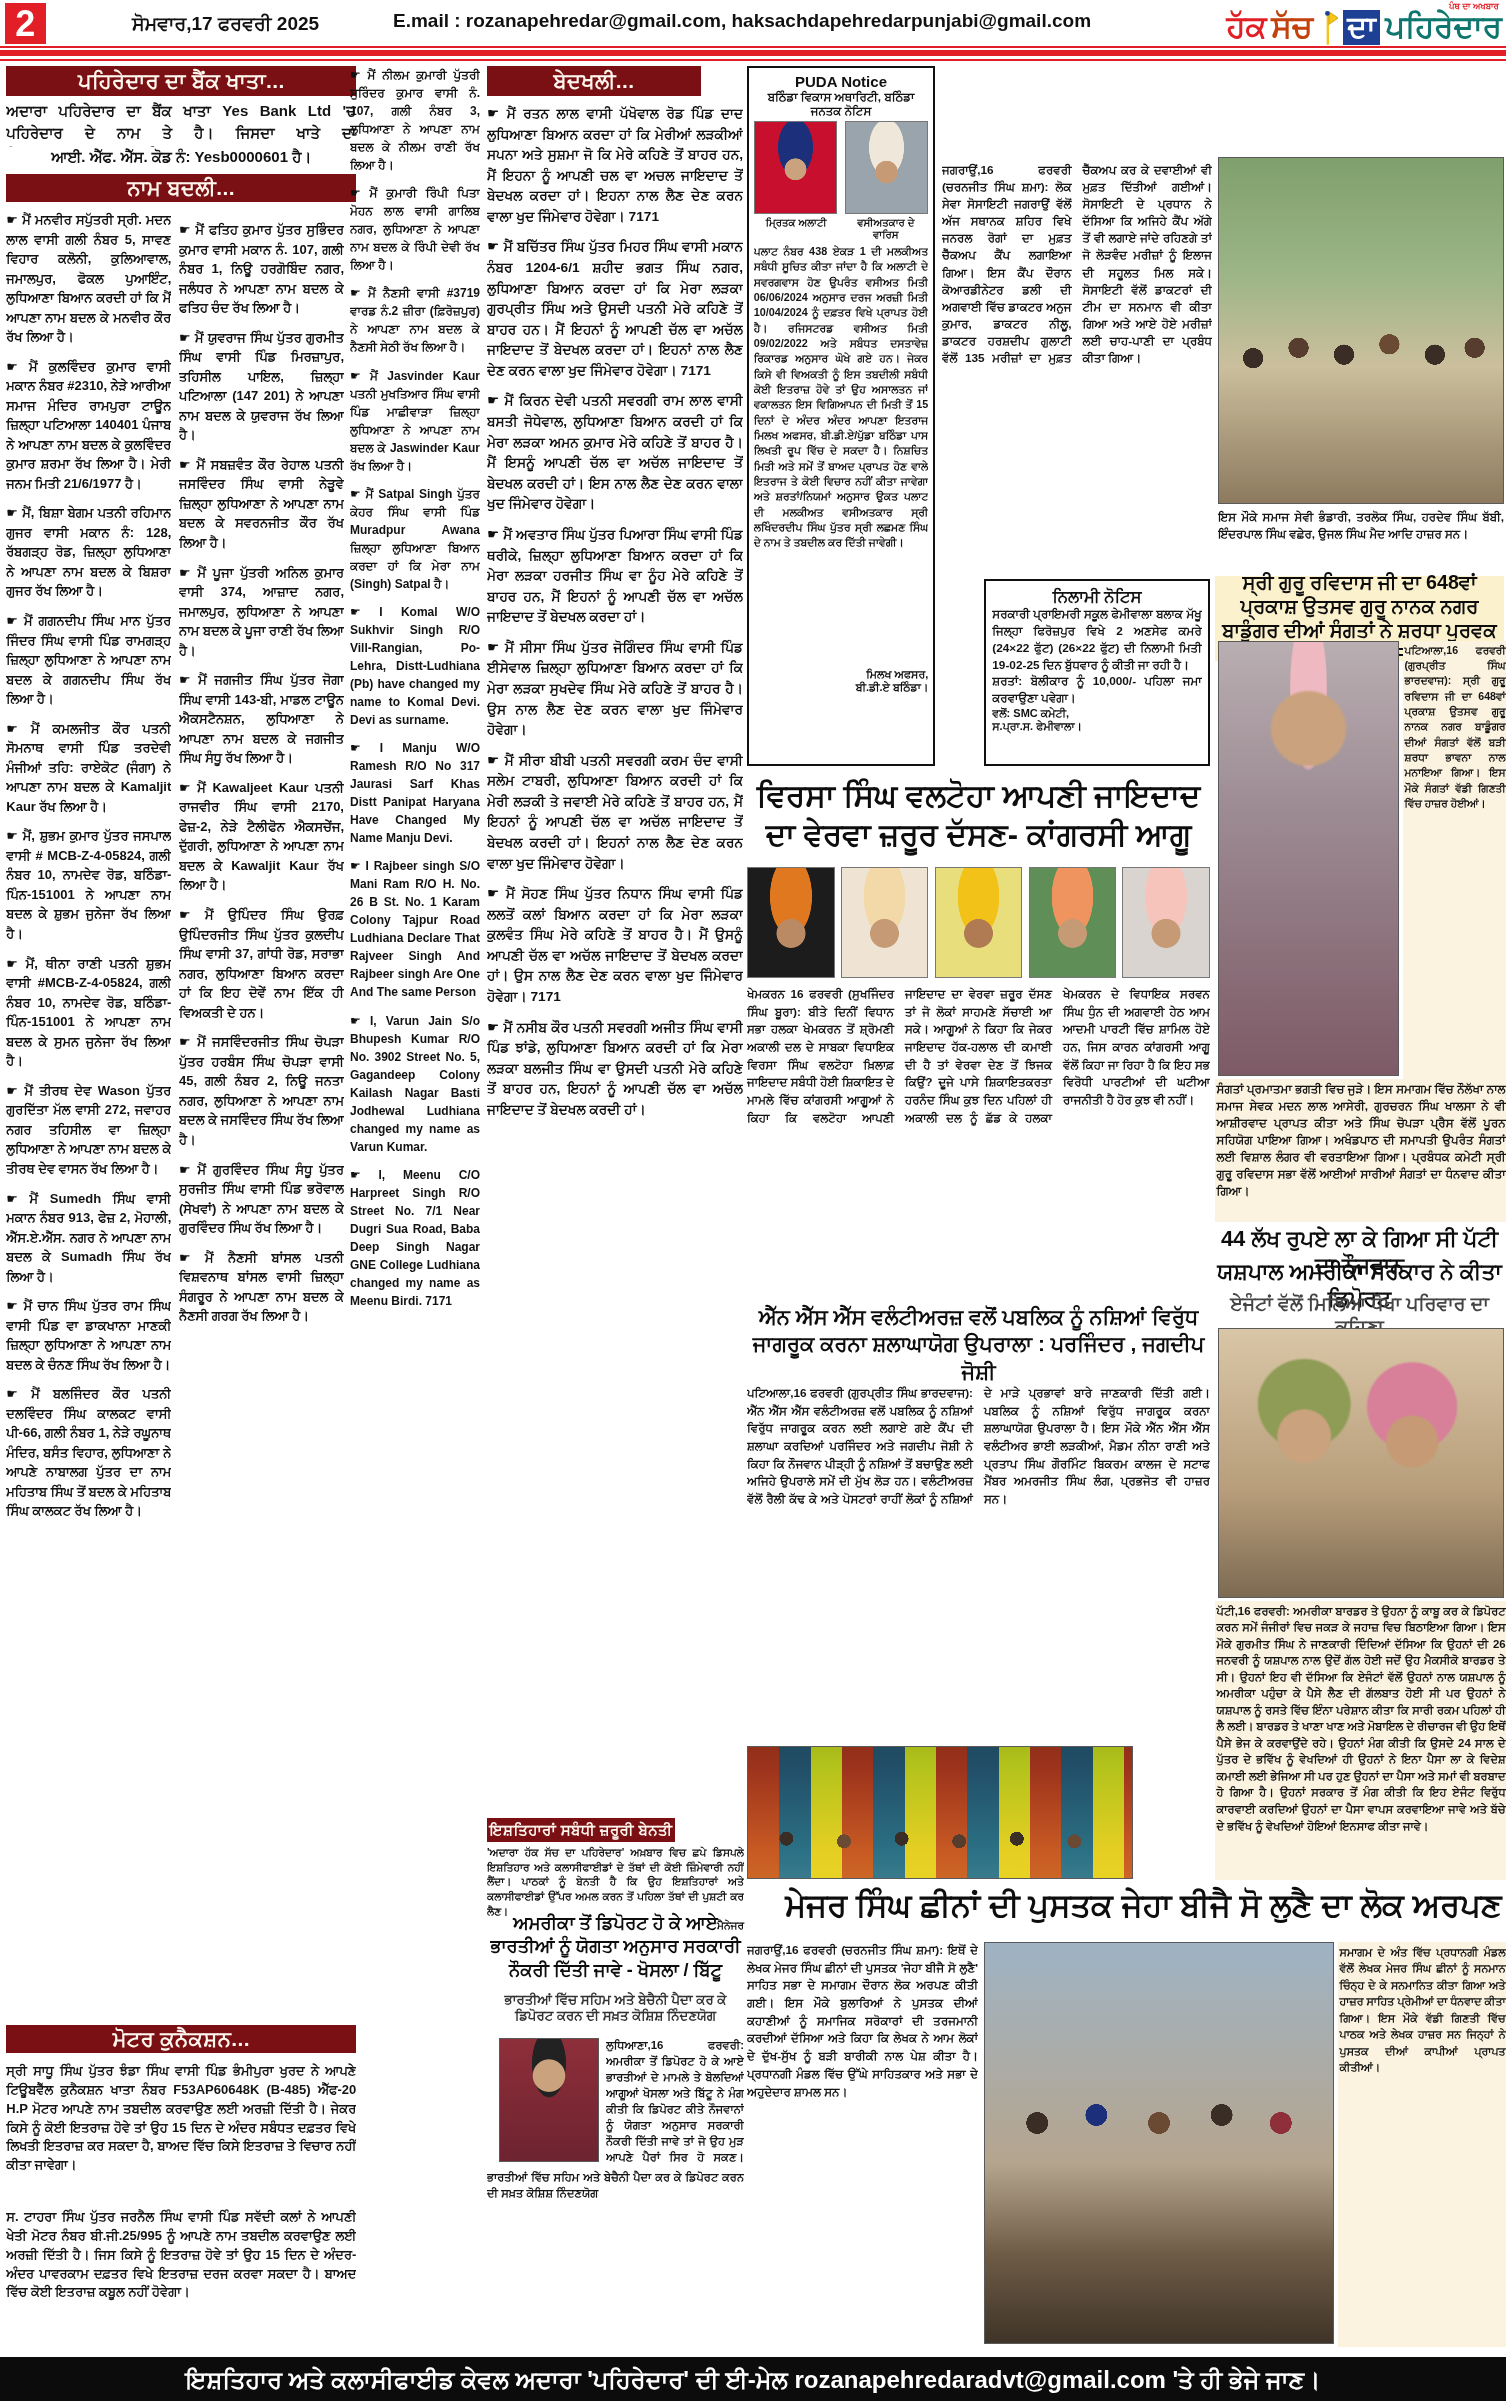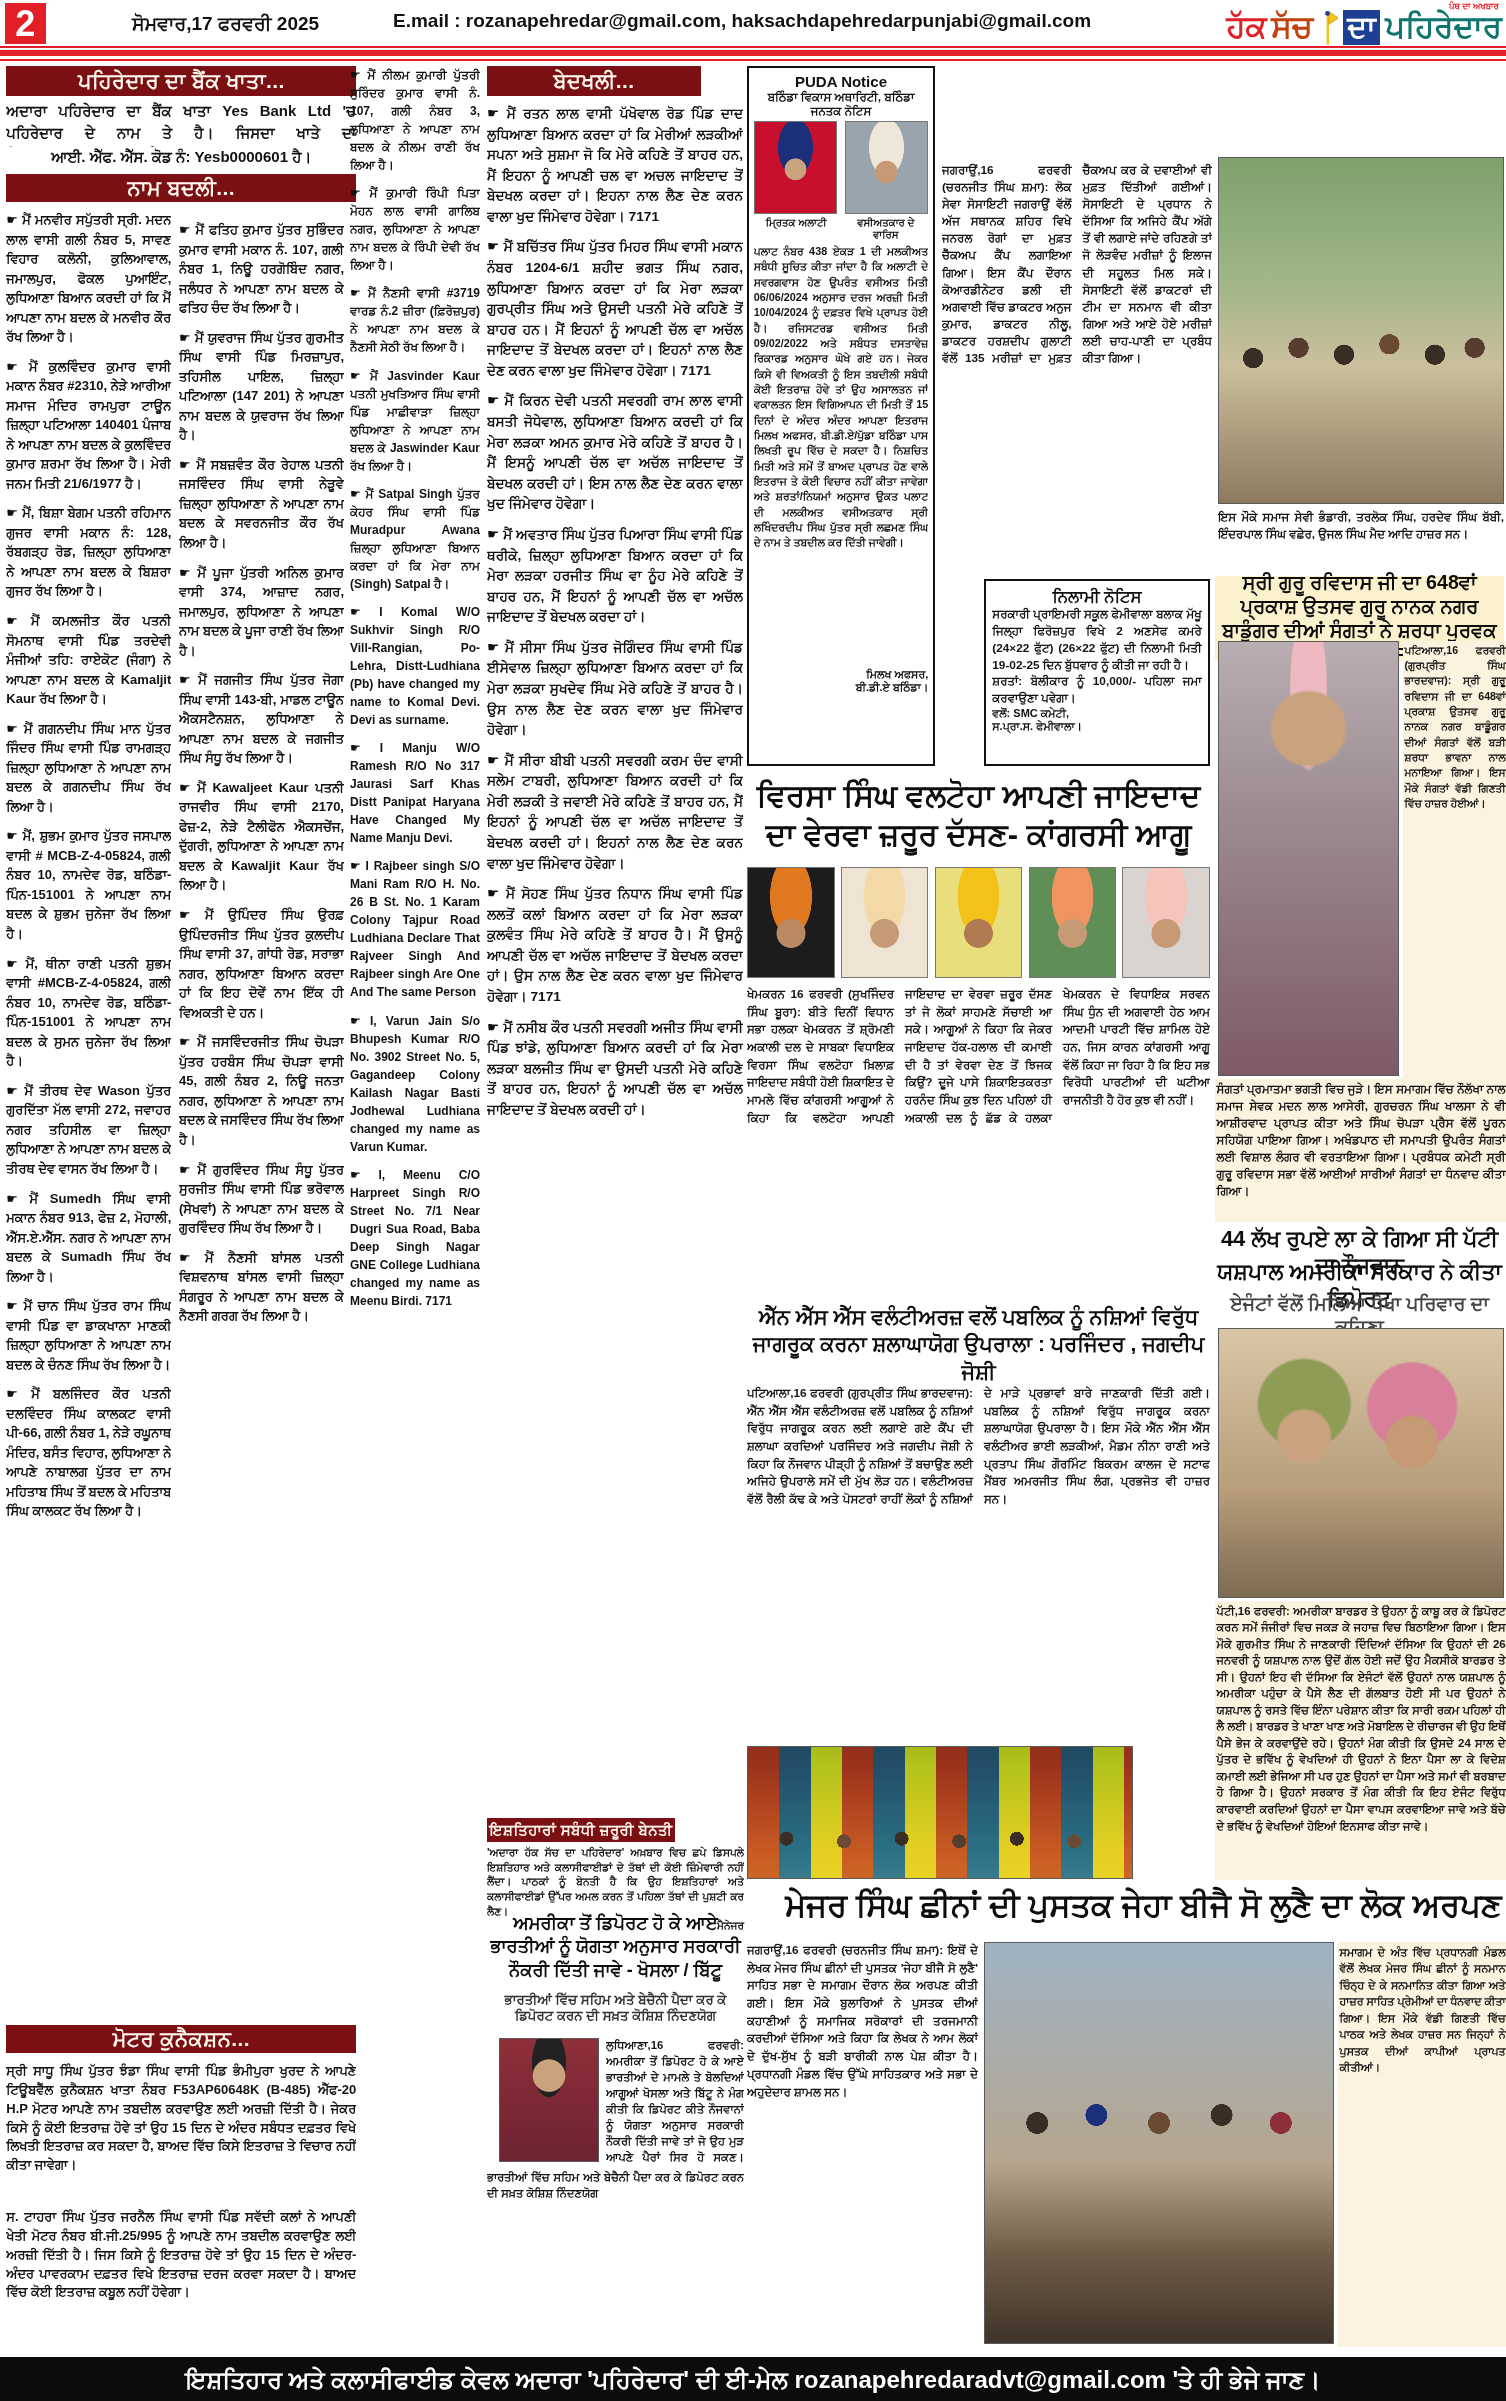--- a/index.html
+++ b/index.html
@@ -56,22 +56,22 @@
   <div class="abs bodytxt" style="left:6.3px;top:100px;width:350px;height:47px;font-size:15px;line-height:1.45;">ਅਦਾਰਾ ਪਹਿਰੇਦਾਰ ਦਾ ਬੈਂਕ ਖਾਤਾ Yes Bank Ltd 'ਚ ਪਹਿਰੇਦਾਰ ਦੇ ਨਾਮ ਤੇ ਹੈ। ਜਿਸਦਾ ਖਾਤੇ ਦਾ ਨੰ:060126900000220 ਹੈ।</div>
   <div class="abs" style="left:6.3px;top:148px;width:350px;font-size:15px;font-weight:bold;text-align:center;">ਆਈ. ਐੱਫ. ਐੱਸ. ਕੋਡ ਨੰ: Yesb0000601 ਹੈ।</div>
 
   <div class="abs bar" style="left:6.3px;top:174px;width:350px;height:28px;">ਨਾਮ ਬਦਲੀ...</div>
 
   <div class="abs entrycol" style="left:6.3px;top:210px;width:165px;height:1802px;font-size:13px;">
 
   <div class="entry">☛ ਮੈਂ ਮਨਵੀਰ ਸਪੁੱਤਰੀ ਸ੍ਰੀ. ਮਦਨ ਲਾਲ ਵਾਸੀ ਗਲੀ ਨੰਬਰ 5, ਸਾਵਣ ਵਿਹਾਰ ਕਲੋਨੀ, ਕੁਲਿਆਵਾਲ, ਜਮਾਲਪੁਰ, ਫੋਕਲ ਪੁਆਇੰਟ, ਲੁਧਿਆਣਾ ਬਿਆਨ ਕਰਦੀ ਹਾਂ ਕਿ ਮੈਂ ਆਪਣਾ ਨਾਮ ਬਦਲ ਕੇ ਮਨਵੀਰ ਕੌਰ ਰੱਖ ਲਿਆ ਹੈ।</div>
       <div class="entry">☛ ਮੈਂ ਕੁਲਵਿੰਦਰ ਕੁਮਾਰ ਵਾਸੀ ਮਕਾਨ ਨੰਬਰ #2310, ਨੇੜੇ ਆਰੀਆ ਸਮਾਜ ਮੰਦਿਰ ਰਾਮਪੁਰਾ ਟਾਊਨ ਜ਼ਿਲ੍ਹਾ ਪਟਿਆਲਾ 140401 ਪੰਜਾਬ ਨੇ ਆਪਣਾ ਨਾਮ ਬਦਲ ਕੇ ਕੁਲਵਿੰਦਰ ਕੁਮਾਰ ਸ਼ਰਮਾ ਰੱਖ ਲਿਆ ਹੈ। ਮੇਰੀ ਜਨਮ ਮਿਤੀ 21/6/1977 ਹੈ।</div>
       <div class="entry">☛ ਮੈਂ, ਬਿਸ਼ਾ ਬੇਗਮ ਪਤਨੀ ਰਹਿਮਾਨ ਗੁਜਰ ਵਾਸੀ ਮਕਾਨ ਨੰ: 128, ਰੱਬਗੜ੍ਹ ਰੋਡ, ਜ਼ਿਲ੍ਹਾ ਲੁਧਿਆਣਾ ਨੇ ਆਪਣਾ ਨਾਮ ਬਦਲ ਕੇ ਬਿਸ਼ਰਾ ਗੁਜਰ ਰੱਖ ਲਿਆ ਹੈ।</div>
+      <div class="entry">☛ ਮੈਂ ਗਗਨਦੀਪ ਸਿੰਘ ਮਾਨ ਪੁੱਤਰ ਜਿੰਦਰ ਸਿੰਘ ਵਾਸੀ ਪਿੰਡ ਰਾਮਗੜ੍ਹ ਜ਼ਿਲ੍ਹਾ ਲੁਧਿਆਣਾ ਨੇ ਆਪਣਾ ਨਾਮ ਬਦਲ ਕੇ ਗਗਨਦੀਪ ਸਿੰਘ ਰੱਖ ਲਿਆ ਹੈ।</div>
       <div class="entry">☛ ਮੈਂ ਕਮਲਜੀਤ ਕੌਰ ਪਤਨੀ ਸੋਮਨਾਥ ਵਾਸੀ ਪਿੰਡ ਤਰਦੇਵੀ ਮੰਜੀਆਂ ਤਹਿ: ਰਾਏਕੋਟ (ਜੰਗਾ) ਨੇ ਆਪਣਾ ਨਾਮ ਬਦਲ ਕੇ Kamaljit Kaur ਰੱਖ ਲਿਆ ਹੈ।</div>
-      <div class="entry">☛ ਮੈਂ ਗਗਨਦੀਪ ਸਿੰਘ ਮਾਨ ਪੁੱਤਰ ਜਿੰਦਰ ਸਿੰਘ ਵਾਸੀ ਪਿੰਡ ਰਾਮਗੜ੍ਹ ਜ਼ਿਲ੍ਹਾ ਲੁਧਿਆਣਾ ਨੇ ਆਪਣਾ ਨਾਮ ਬਦਲ ਕੇ ਗਗਨਦੀਪ ਸਿੰਘ ਰੱਖ ਲਿਆ ਹੈ।</div>
       <div class="entry">☛ ਮੈਂ, ਸ਼ੁਭਮ ਕੁਮਾਰ ਪੁੱਤਰ ਜਸਪਾਲ ਵਾਸੀ # MCB-Z-4-05824, ਗਲੀ ਨੰਬਰ 10, ਨਾਮਦੇਵ ਰੋਡ, ਬਠਿੰਡਾ-ਪਿੰਨ-151001 ਨੇ ਆਪਣਾ ਨਾਮ ਬਦਲ ਕੇ ਸ਼ੁਭਮ ਜੁਨੇਜਾ ਰੱਖ ਲਿਆ ਹੈ।</div>
       <div class="entry">☛ ਮੈਂ, ਥੀਨਾ ਰਾਣੀ ਪਤਨੀ ਸ਼ੁਭਮ ਵਾਸੀ #MCB-Z-4-05824, ਗਲੀ ਨੰਬਰ 10, ਨਾਮਦੇਵ ਰੋਡ, ਬਠਿੰਡਾ-ਪਿੰਨ-151001 ਨੇ ਆਪਣਾ ਨਾਮ ਬਦਲ ਕੇ ਸੁਮਨ ਜੁਨੇਜਾ ਰੱਖ ਲਿਆ ਹੈ।</div>
       <div class="entry">☛ ਮੈਂ ਤੀਰਥ ਦੇਵ Wason ਪੁੱਤਰ ਗੁਰਦਿੱਤਾ ਮੱਲ ਵਾਸੀ 272, ਜਵਾਹਰ ਨਗਰ ਤਹਿਸੀਲ ਵਾ ਜ਼ਿਲ੍ਹਾ ਲੁਧਿਆਣਾ ਨੇ ਆਪਣਾ ਨਾਮ ਬਦਲ ਕੇ ਤੀਰਥ ਦੇਵ ਵਾਸਨ ਰੱਖ ਲਿਆ ਹੈ।</div>
       <div class="entry">☛ ਮੈਂ Sumedh ਸਿੰਘ ਵਾਸੀ ਮਕਾਨ ਨੰਬਰ 913, ਫੇਜ਼ 2, ਮੋਹਾਲੀ, ਐੱਸ.ਏ.ਐੱਸ. ਨਗਰ ਨੇ ਆਪਣਾ ਨਾਮ ਬਦਲ ਕੇ Sumadh ਸਿੰਘ ਰੱਖ ਲਿਆ ਹੈ।</div>
       <div class="entry">☛ ਮੈਂ ਚਾਨ ਸਿੰਘ ਪੁੱਤਰ ਰਾਮ ਸਿੰਘ ਵਾਸੀ ਪਿੰਡ ਵਾ ਡਾਕਖਾਨਾ ਮਾਣਕੀ ਜ਼ਿਲ੍ਹਾ ਲੁਧਿਆਣਾ ਨੇ ਆਪਣਾ ਨਾਮ ਬਦਲ ਕੇ ਚੰਨਣ ਸਿੰਘ ਰੱਖ ਲਿਆ ਹੈ।</div>
       <div class="entry">☛ ਮੈਂ ਬਲਜਿੰਦਰ ਕੌਰ ਪਤਨੀ ਦਲਵਿੰਦਰ ਸਿੰਘ ਕਾਲਕਟ ਵਾਸੀ ਪੀ-66, ਗਲੀ ਨੰਬਰ 1, ਨੇੜੇ ਰਘੂਨਾਥ ਮੰਦਿਰ, ਬਸੰਤ ਵਿਹਾਰ, ਲੁਧਿਆਣਾ ਨੇ ਆਪਣੇ ਨਾਬਾਲਗ ਪੁੱਤਰ ਦਾ ਨਾਮ ਮਹਿਤਾਬ ਸਿੰਘ ਤੋਂ ਬਦਲ ਕੇ ਮਹਿਤਾਬ ਸਿੰਘ ਕਾਲਕਟ ਰੱਖ ਲਿਆ ਹੈ।</div>
     </div>
 
   <div class="abs entrycol" style="left:179px;top:220px;width:165px;height:1802px;font-size:13px;">
 

